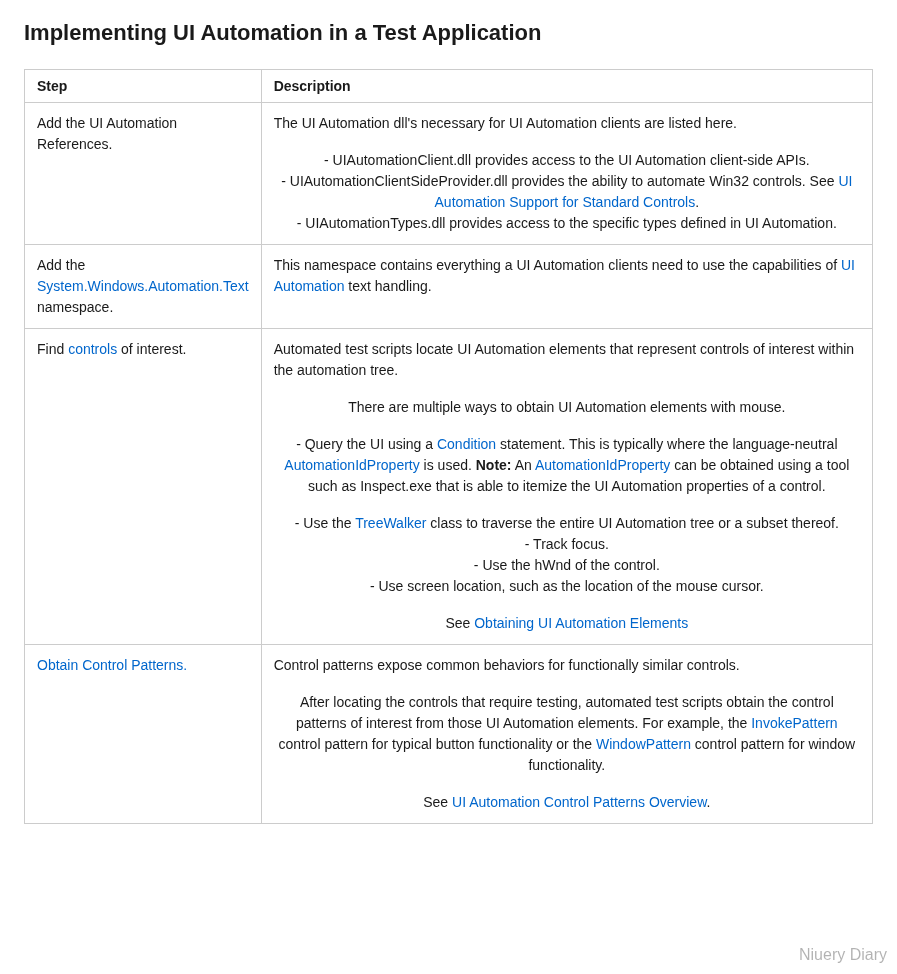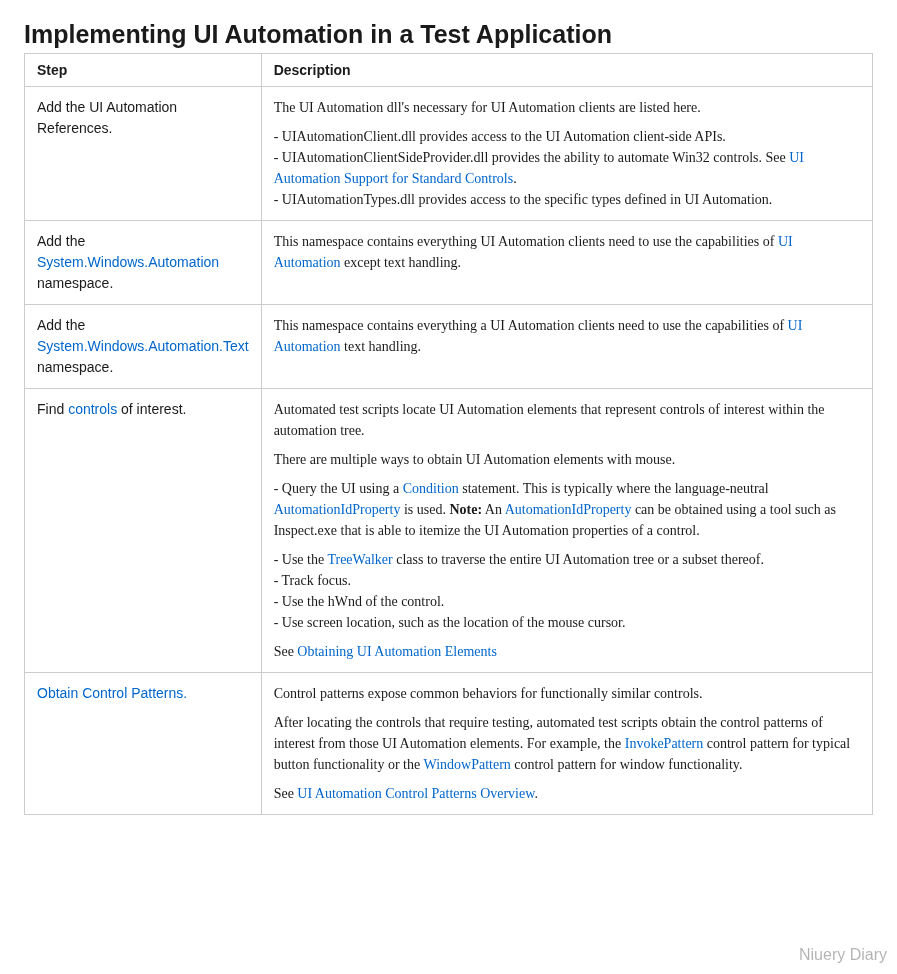--- a/index.html
+++ b/index.html
@@ -9,23 +9,23 @@
     }
     body {
       font-family: -apple-system, BlinkMacSystemFont, "Segoe UI", Arial, sans-serif;
       font-size: 14px;
       color: #1a1a1a;
       background: #fff;
       padding: 20px 24px;
       max-width: 897px;
     }
     h1 {
-      font-size: 25px;
+      font-size: 22px;
       font-weight: 600;
-      margin-bottom: 4px;
+      margin-bottom: 23px;
       color: #1a1a1a;
     }
     table {
       width: 100%;
       border-collapse: collapse;
       border: 1px solid #ccc;
     }
     thead th {
       background: #fff;
       text-align: left;
@@ -40,28 +40,28 @@
       border: 1px solid #ccc;
       line-height: 1.5;
       font-size: 14px;
     }
     td:first-child {
       width: 220px;
       color: #1a1a1a;
     }
     td:last-child {
       color: #1a1a1a;
-      font-family: Liberation Serif, serif;
     }
     a, .link {
       color: #0066cc;
       text-decoration: none;
     }
     p + p {
-      margin-top: 8px;
+      margin-top: 16px;
+      text-align: center;
     }
     .desc-block p {
       margin-bottom: 8px;
     }
     .desc-block p:last-child {
       margin-bottom: 0;
     }
     .watermark {
       position: fixed;
       bottom: 10px;
@@ -85,26 +85,20 @@
   </thead>
   <tbody id="table-body">
   <tr>
         <td>Add the UI Automation References.</td>
         <td class="desc-block">
           <p>The UI Automation dll's necessary for UI Automation clients are listed here.</p>
           <p>- UIAutomationClient.dll provides access to the UI Automation client-side APIs.<br>- UIAutomationClientSideProvider.dll provides the ability to automate Win32 controls. See <a href="#">UI Automation Support for Standard Controls</a>.<br>- UIAutomationTypes.dll provides access to the specific types defined in UI Automation.</p>
         </td>
       </tr>
       <tr>
-        <td>Add the <a href="#">System.Windows.Automation</a> namespace.</td>
-        <td class="desc-block">
-          <p>This namespace contains everything UI Automation clients need to use the capabilities of <a href="#">UI Automation</a> except text handling.</p>
-        </td>
-      </tr>
-      <tr>
         <td>Add the <a href="#">System.Windows.Automation.Text</a> namespace.</td>
         <td class="desc-block">
           <p>This namespace contains everything a UI Automation clients need to use the capabilities of <a href="#">UI Automation</a> text handling.</p>
         </td>
       </tr>
       <tr>
         <td>Find <a href="#">controls</a> of interest.</td>
         <td class="desc-block">
           <p>Automated test scripts locate UI Automation elements that represent controls of interest within the automation tree.</p>
           <p>There are multiple ways to obtain UI Automation elements with mouse.</p>

